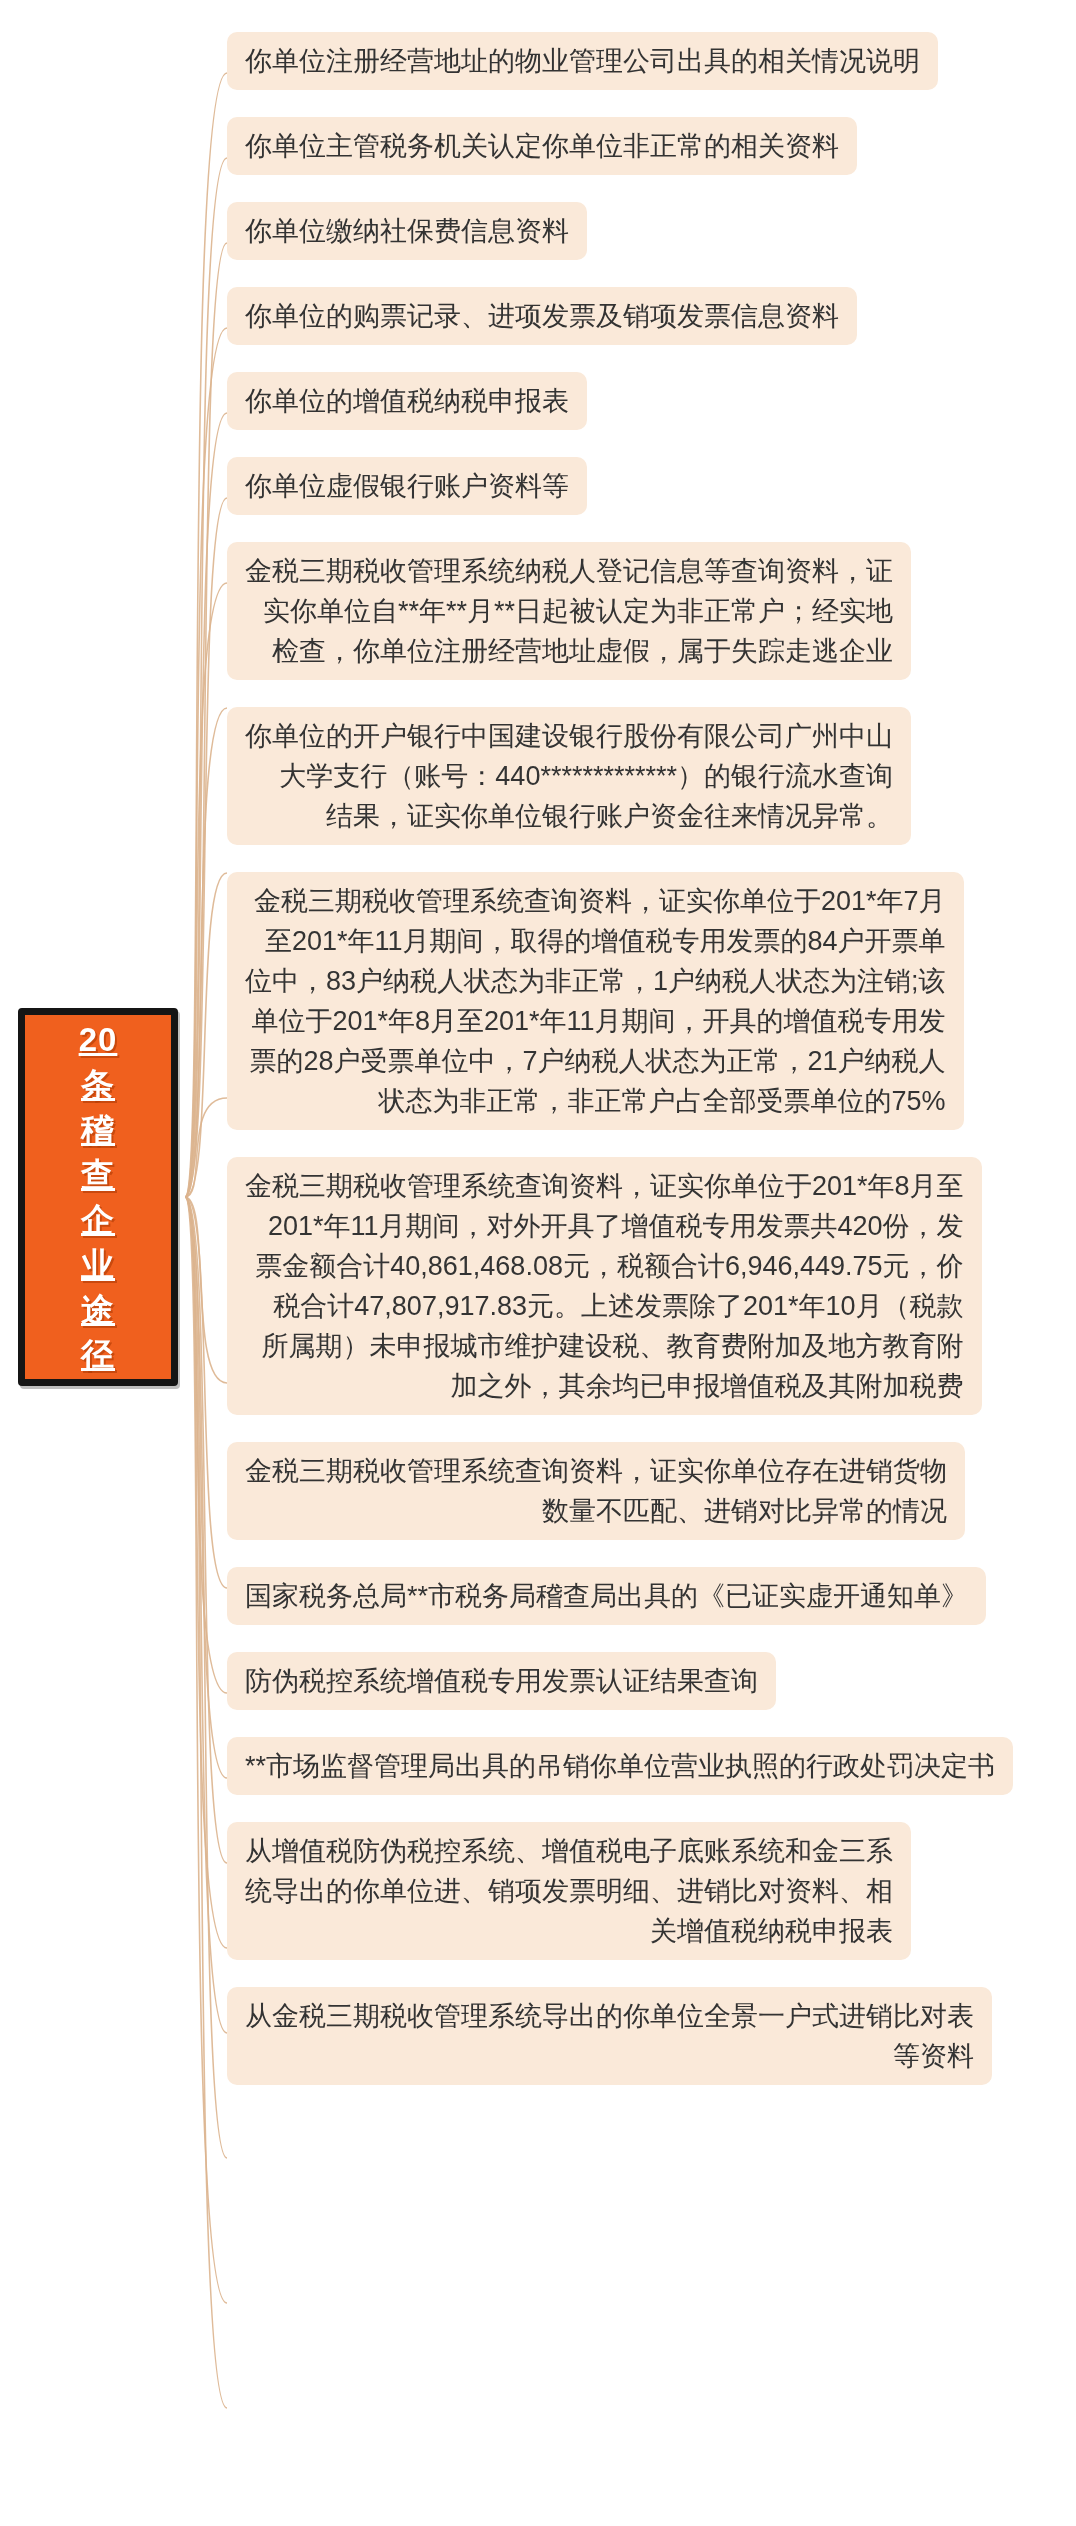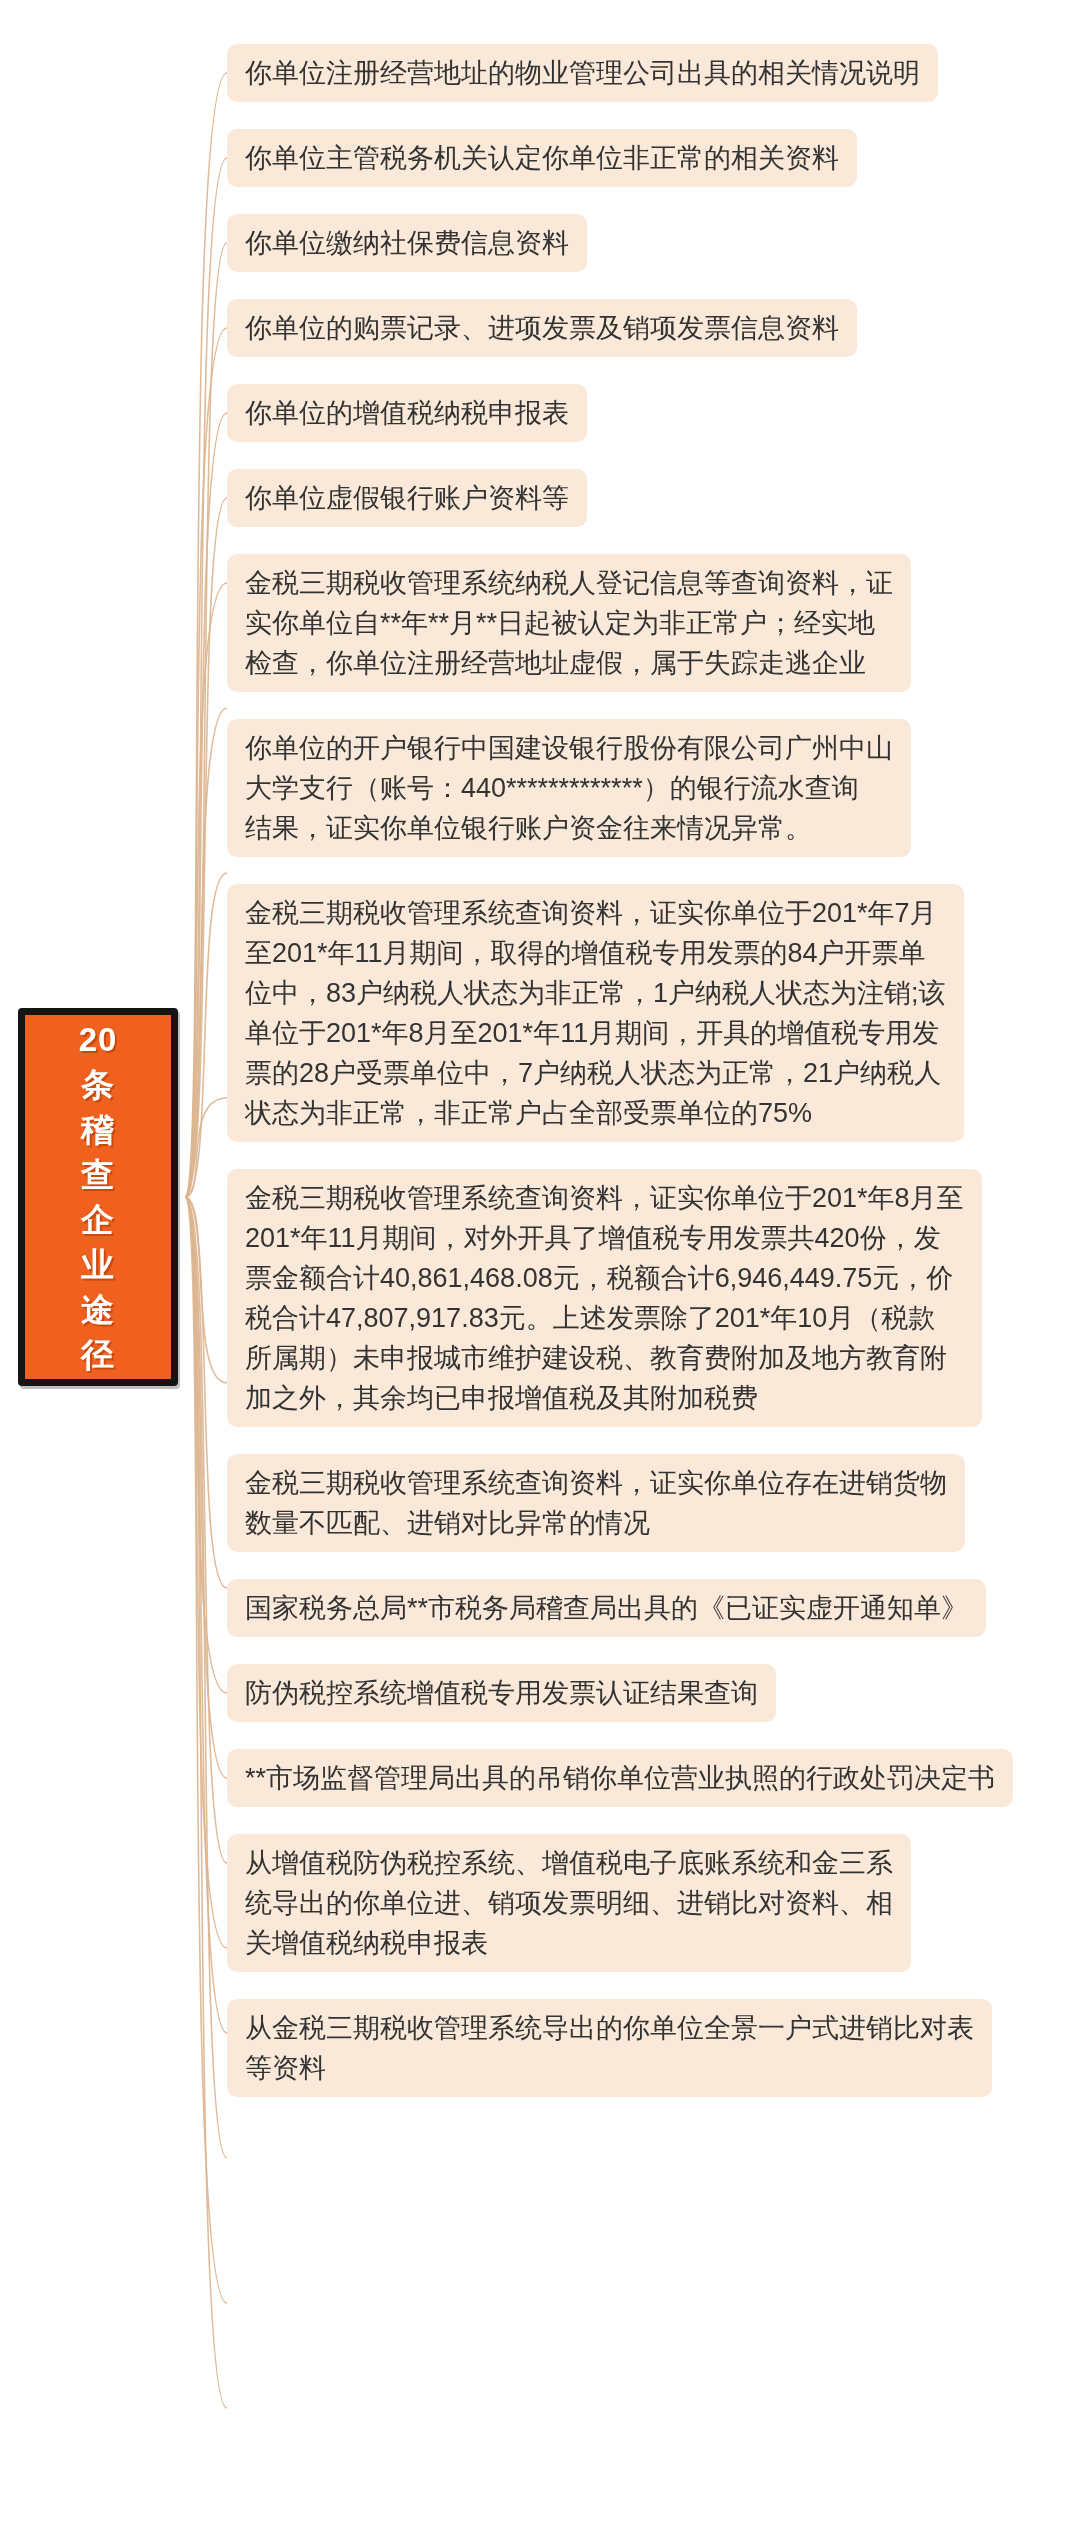--- a/index.html
+++ b/index.html
@@ -27,30 +27,32 @@
   }
   .root-label{
     color:#ffffff;
     font-weight:bold;
     font-size:33px;
     line-height:45px;
     text-align:center;
     white-space:pre-line;
     text-shadow:2px 2px 0 rgba(170,55,0,0.55);
     letter-spacing:1px;
+    text-decoration:underline;
   }
   .items{
     position:absolute;
-    left:227px;top:44px;
+    left:227px;top:32px;
     width:840px;
     display:flex;
     flex-direction:column;
     align-items:flex-start;
     row-gap:27px;
     z-index:2;
+    text-align:right;
   }
   .item{
     background:#fae9d9;
     border-radius:10px;
     padding:9px 18px;
     color:#333333;
     font-size:27px;
     line-height:40px;
     white-space:pre;
     width:max-content;

